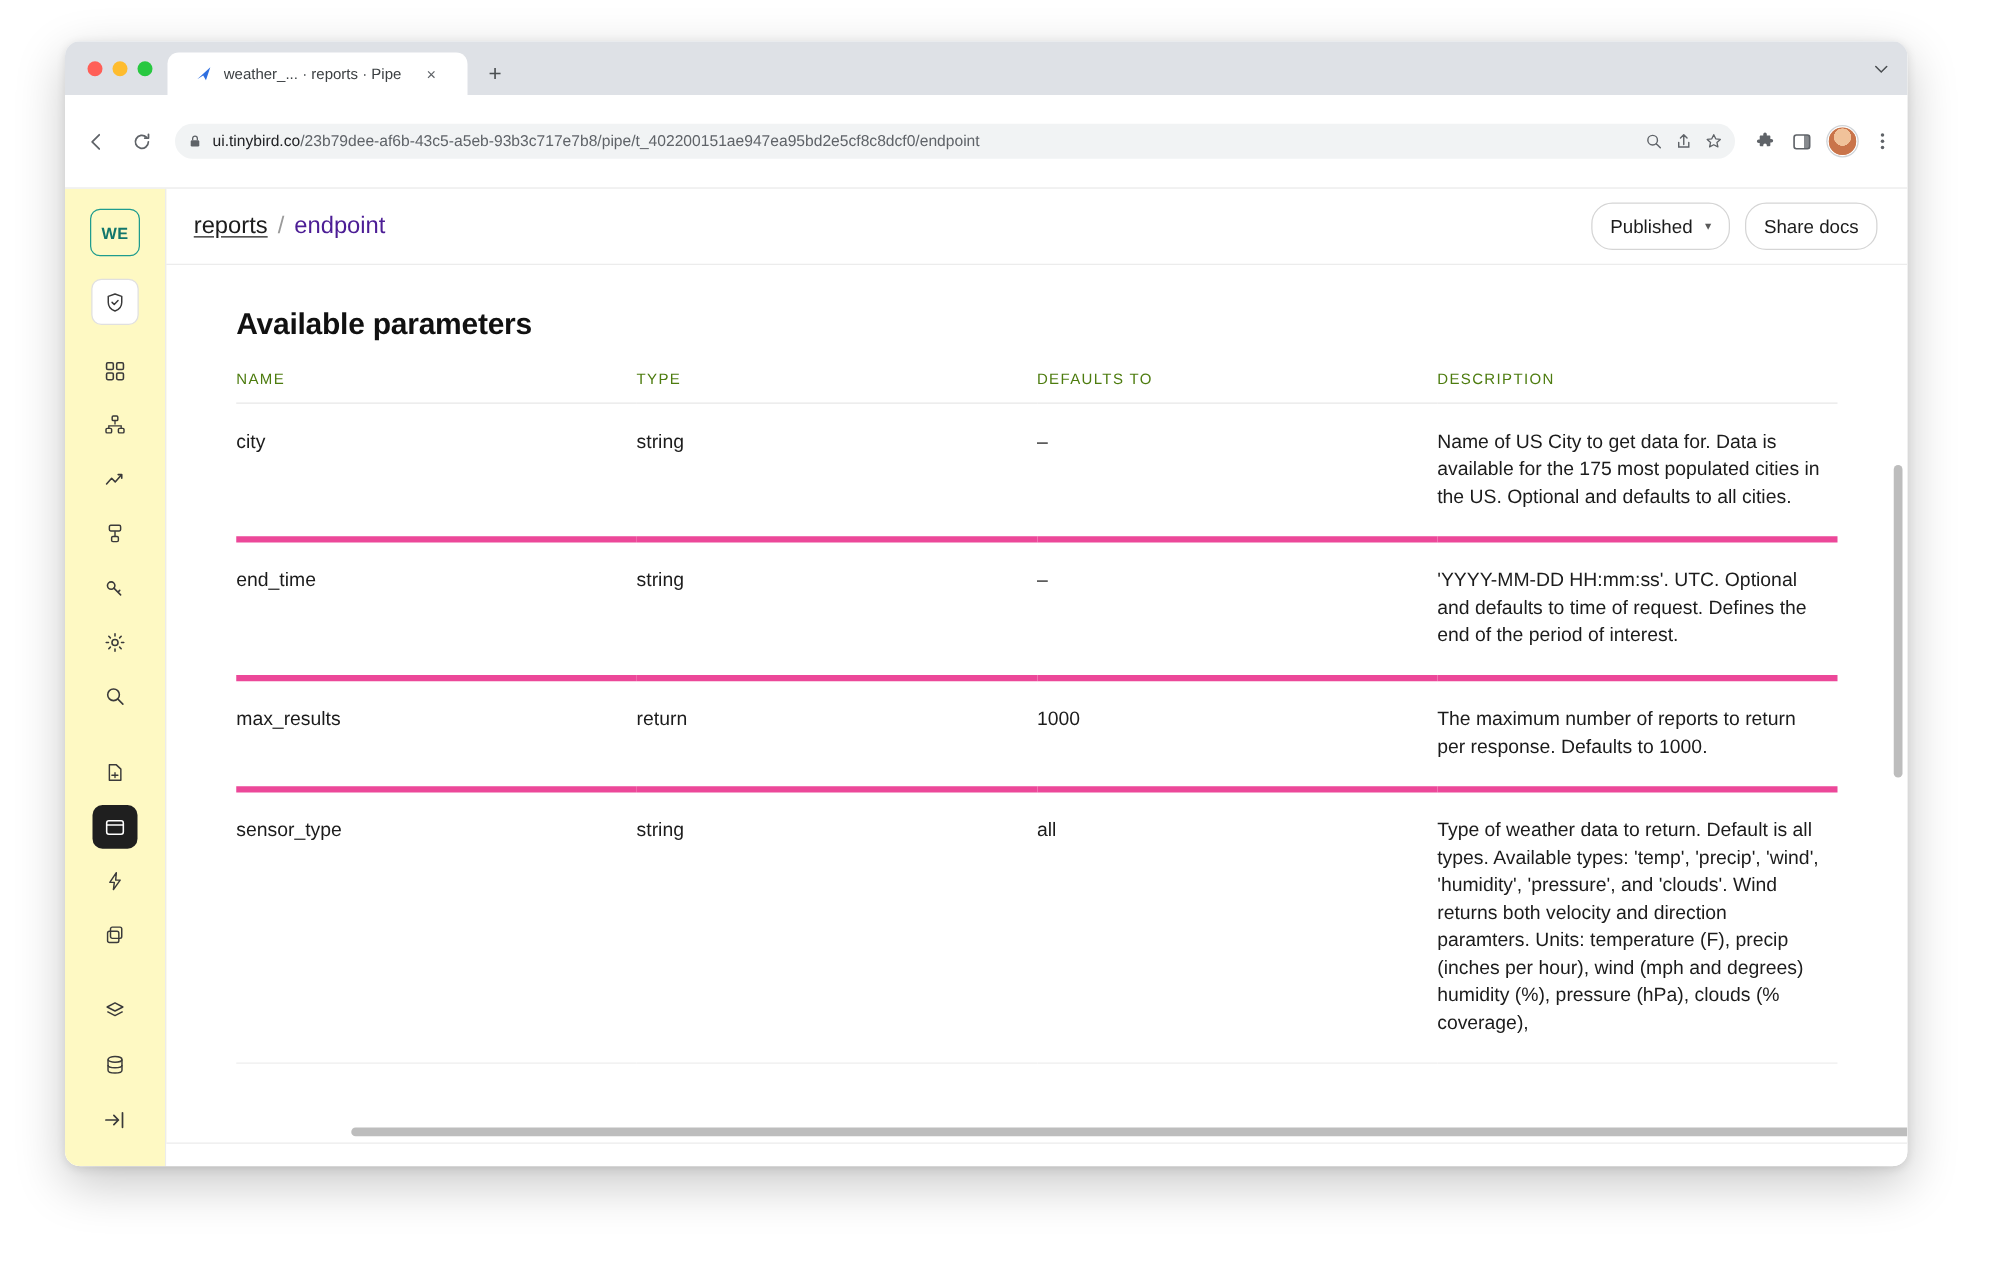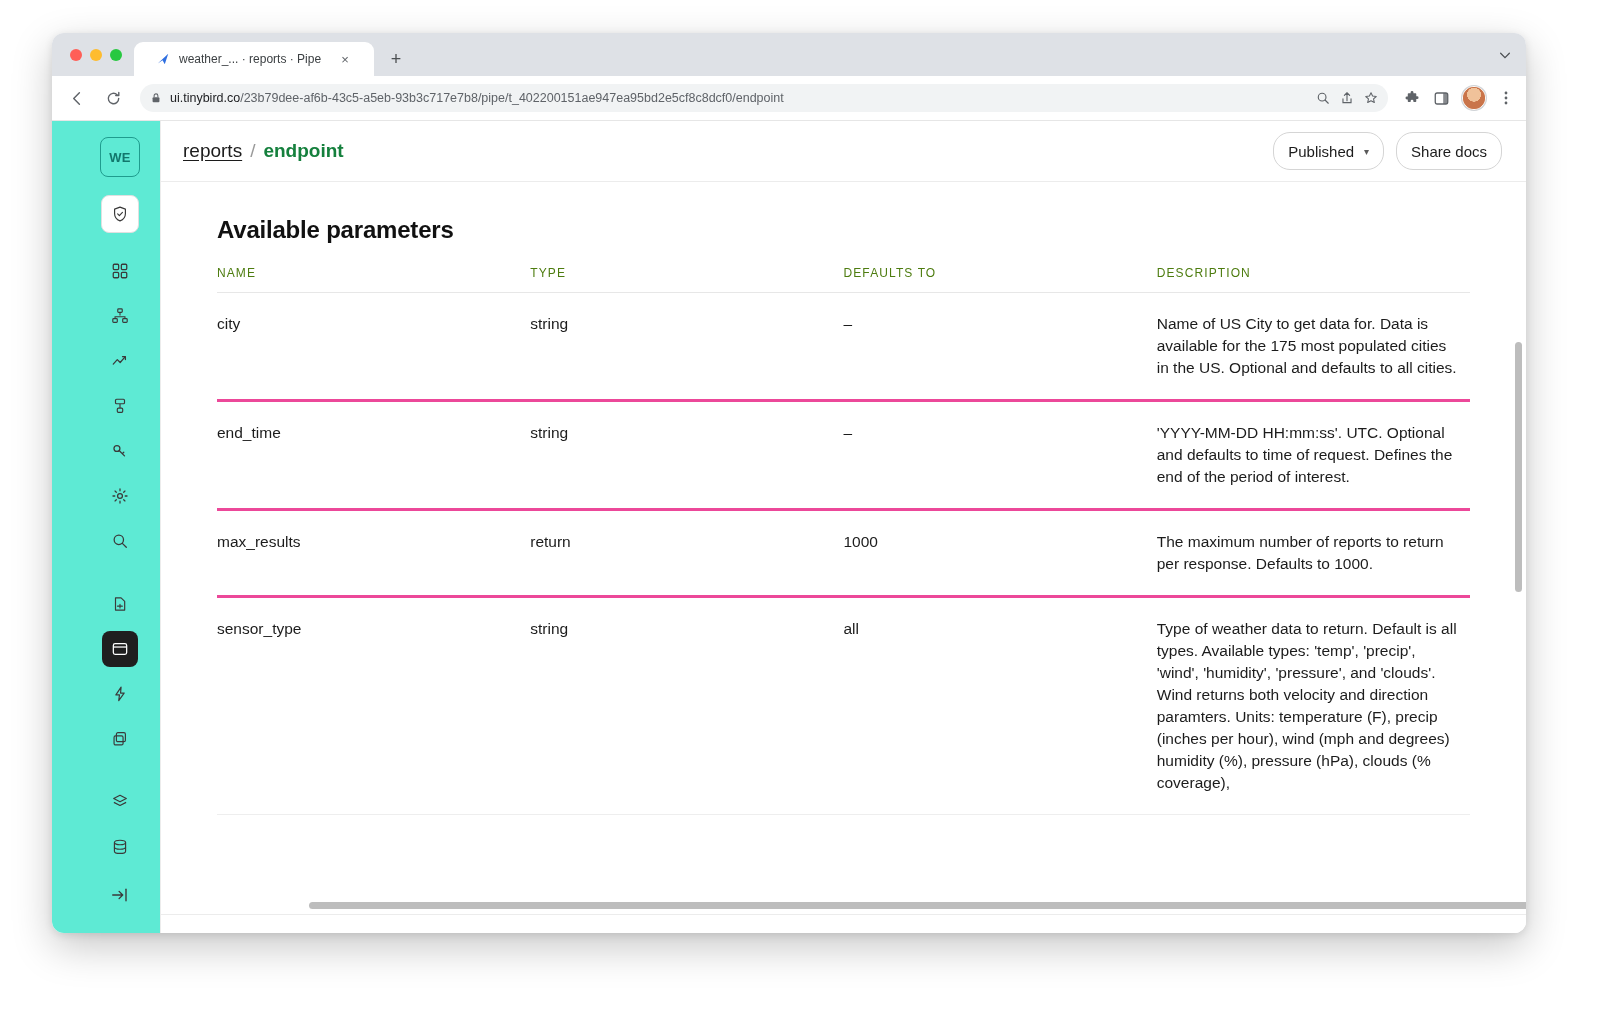--- a/index.html
+++ b/index.html
@@ -103,21 +103,21 @@
     padding-right: 14px;
     color: #4b4f52;
   }
 
   
   .toolbar {
     height: 44px;
     background: #ffffff;
     display: flex;
     align-items: center;
-    padding: 0 12px;
+    padding: 15px 12px;
     gap: 10px;
     border-bottom: 1px solid #e6e6e6;
   }
   .nav-btn {
     width: 26px; height: 26px;
     display: inline-flex; align-items: center; justify-content: center;
     color: #5f6368;
     border-radius: 50%;
   }
 
@@ -174,28 +174,27 @@
   .app {
     flex: 1;
     display: flex;
     background: #ffffff;
     overflow: hidden;
   }
 
   
   .rail {
     width: 80px;
-    background: #5eead4;
+    background: #fef9c3;
     border-right: 1px solid #ececec;
     display: flex;
     flex-direction: column;
     align-items: center;
     padding-top: 16px;
     gap: 0;
-    padding-left: 28px;
   }
   .workspace-badge {
     width: 38px; height: 38px;
     border: 1.5px solid #1f9c8e;
     border-radius: 8px;
     color: #12776c;
     font-size: 13px;
     font-weight: 700;
     display: flex; align-items: center; justify-content: center;
     letter-spacing: .3px;
@@ -243,21 +242,21 @@
     gap: 8px;
     font-size: 19px;
     color: #1c1c1c;
   }
   .breadcrumb .crumb-link {
     text-decoration: underline;
     text-underline-offset: 3px;
     color: #1c1c1c;
   }
   .breadcrumb .sep { color: #9a9a9a; }
-  .breadcrumb .crumb-current { color: #15803d; font-weight: bold; }
+  .breadcrumb .crumb-current { color: #4c1d95; }
 
   .topbar-actions {
     margin-left: auto;
     display: flex;
     align-items: center;
     gap: 12px;
   }
   .btn {
     height: 38px;
     border: 1px solid #d5d5d5;
@@ -302,21 +301,21 @@
     letter-spacing: 1.1px;
     color: #4d7c0f;
     font-weight: 400;
     padding: 0 0 12px 0;
     border-bottom: 1px solid #e7e7e7;
   }
   table.params tbody td {
     font-size: 15.5px;
     color: #1c1c1c;
     padding: 20px 12px 20px 0;
-    border-bottom: 3px solid #ec4899;
+    border-bottom: 5px solid #ec4899;
     vertical-align: top;
     line-height: 1.42;
   }
   table.params tbody tr:last-child td { border-bottom: 1px solid #eeeeee; }
   td.c-name { width: 250px; }
   td.c-type { width: 172px; }
   td.c-default { width: 272px; }
   td.c-desc { color: #1c1c1c; }
 
   

